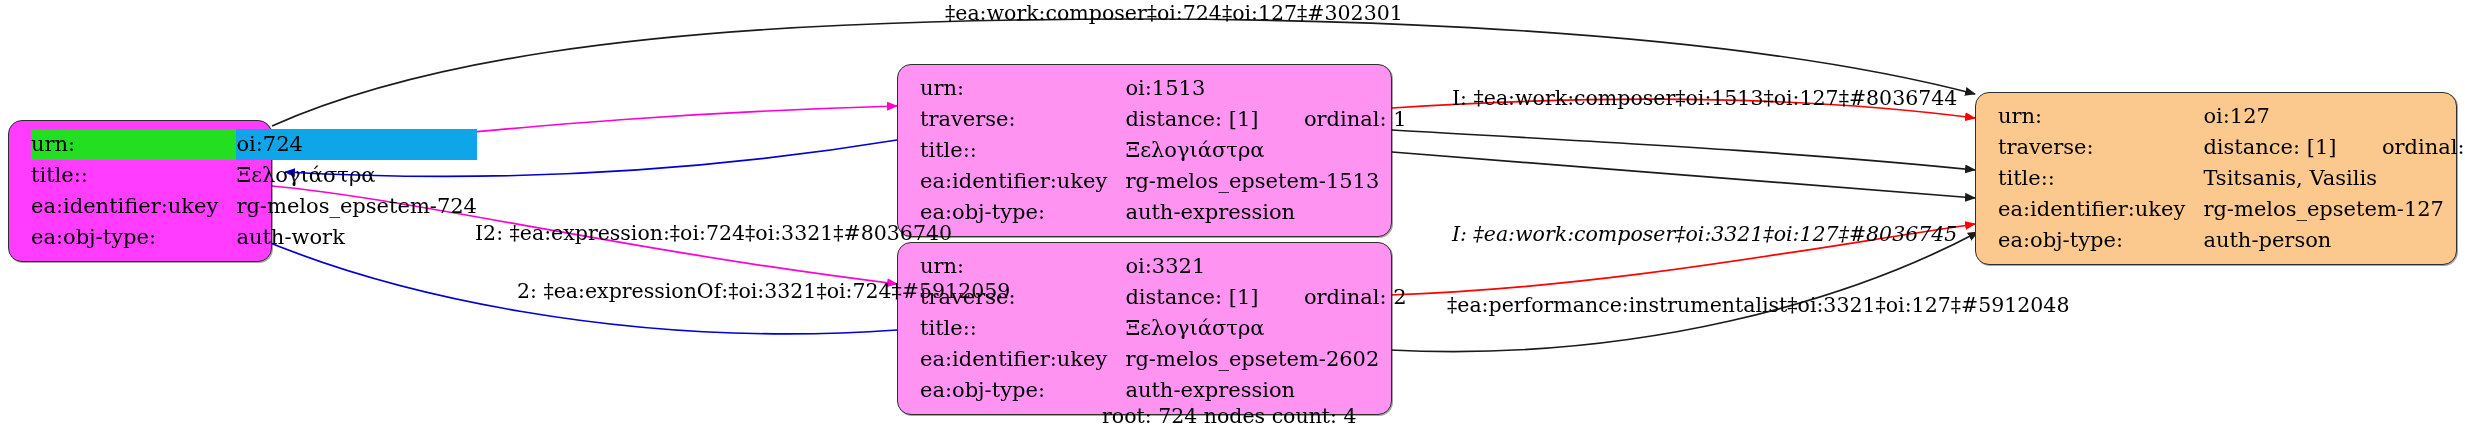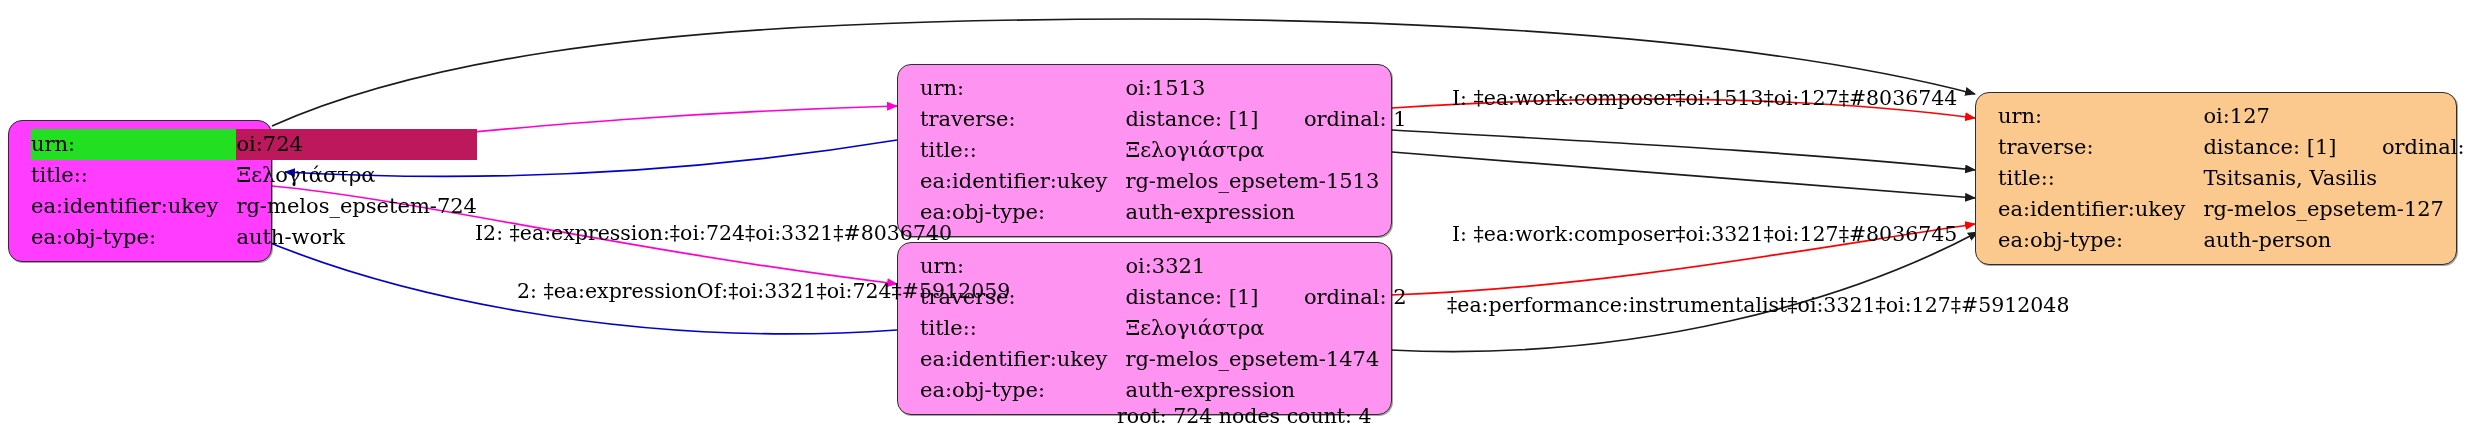--- a/index.html
+++ b/index.html
@@ -28,36 +28,35 @@
     vertical-align:top;
   }
   .node td.k{padding-right:18px;}
   .node td.v{}
 
   .node-work{background:#ff3cff;}
   .node-expr{background:#ff93f2;}
   .node-person{background:#fbc88e;}
 
   .row-hl-k{background:#22e021;}
-  .row-hl-v{background:#be185d;}
+  .row-hl-v{background:#0ea5e9;}
 
   .edge-label{
     position:absolute;
     font-size:20.5px;
     color:#000;
     white-space:nowrap;
     background:transparent;
     letter-spacing:0px;
   }
   .caption{
     position:absolute;
     font-size:20.5px;
     color:#000;
     white-space:nowrap;
-    margin-left:15px;
   }
   .sub{white-space:nowrap;}
 </style>
 </head>
 <body>
 
 <div id="graph">
 
   <svg class="edges" viewBox="0 0 2465 432" xmlns="http://www.w3.org/2000/svg">
     <defs>
@@ -166,21 +165,21 @@
           <span style="display:inline-block;width:32px;"></span>
           <span class="sub">ordinal: 2</span>
         </td>
       </tr>
       <tr>
         <td class="k">title::</td>
         <td class="v">Ξελογιάστρα</td>
       </tr>
       <tr>
         <td class="k">ea:identifier:ukey</td>
-        <td class="v">rg-melos_epsetem-1474</td>
+        <td class="v">rg-melos_epsetem-2602</td>
       </tr>
       <tr>
         <td class="k">ea:obj-type:</td>
         <td class="v">auth-expression</td>
       </tr>
     </tbody>
       </table>
   </div>
 
   <div class="node node-person" style="left:1975px; top:92px; width:482px;">
@@ -207,30 +206,31 @@
         <td class="v">rg-melos_epsetem-127</td>
       </tr>
       <tr>
         <td class="k">ea:obj-type:</td>
         <td class="v">auth-person</td>
       </tr>
     </tbody>
       </table>
   </div>
 
+  <div class="edge-label" style="left:945px; top:1px;">‡ea:work:composer‡oi:724‡oi:127‡#302301</div>
 
 
 
   <div class="edge-label" style="left:459px; top:221px;margin-left:16px;">I2: ‡ea:expression:‡oi:724‡oi:3321‡#8036740</div>
 
   <div class="edge-label" style="left:476px; top:279px;margin-left:41px;">2: ‡ea:expressionOf:‡oi:3321‡oi:724‡#5912059</div>
 
   <div class="edge-label" style="left:1452px; top:86px;">I: ‡ea:work:composer‡oi:1513‡oi:127‡#8036744</div>
 
 
 
-  <div class="edge-label" style="left:1452px; top:222px;">I: ‡ea:work:composer‡oi:3321‡oi:127‡#8036745</div>
+  <div class="edge-label" style="left:1452px; top:222px;font-style:italic;">I: ‡ea:work:composer‡oi:3321‡oi:127‡#8036745</div>
 
   <div class="edge-label" style="left:1447px; top:293px;">‡ea:performance:instrumentalist‡oi:3321‡oi:127‡#5912048</div>
 
   <div class="caption" style="left:1102px; top:404px;">root: 724 nodes count: 4</div>
 
 </div>
 
 </body></html>

